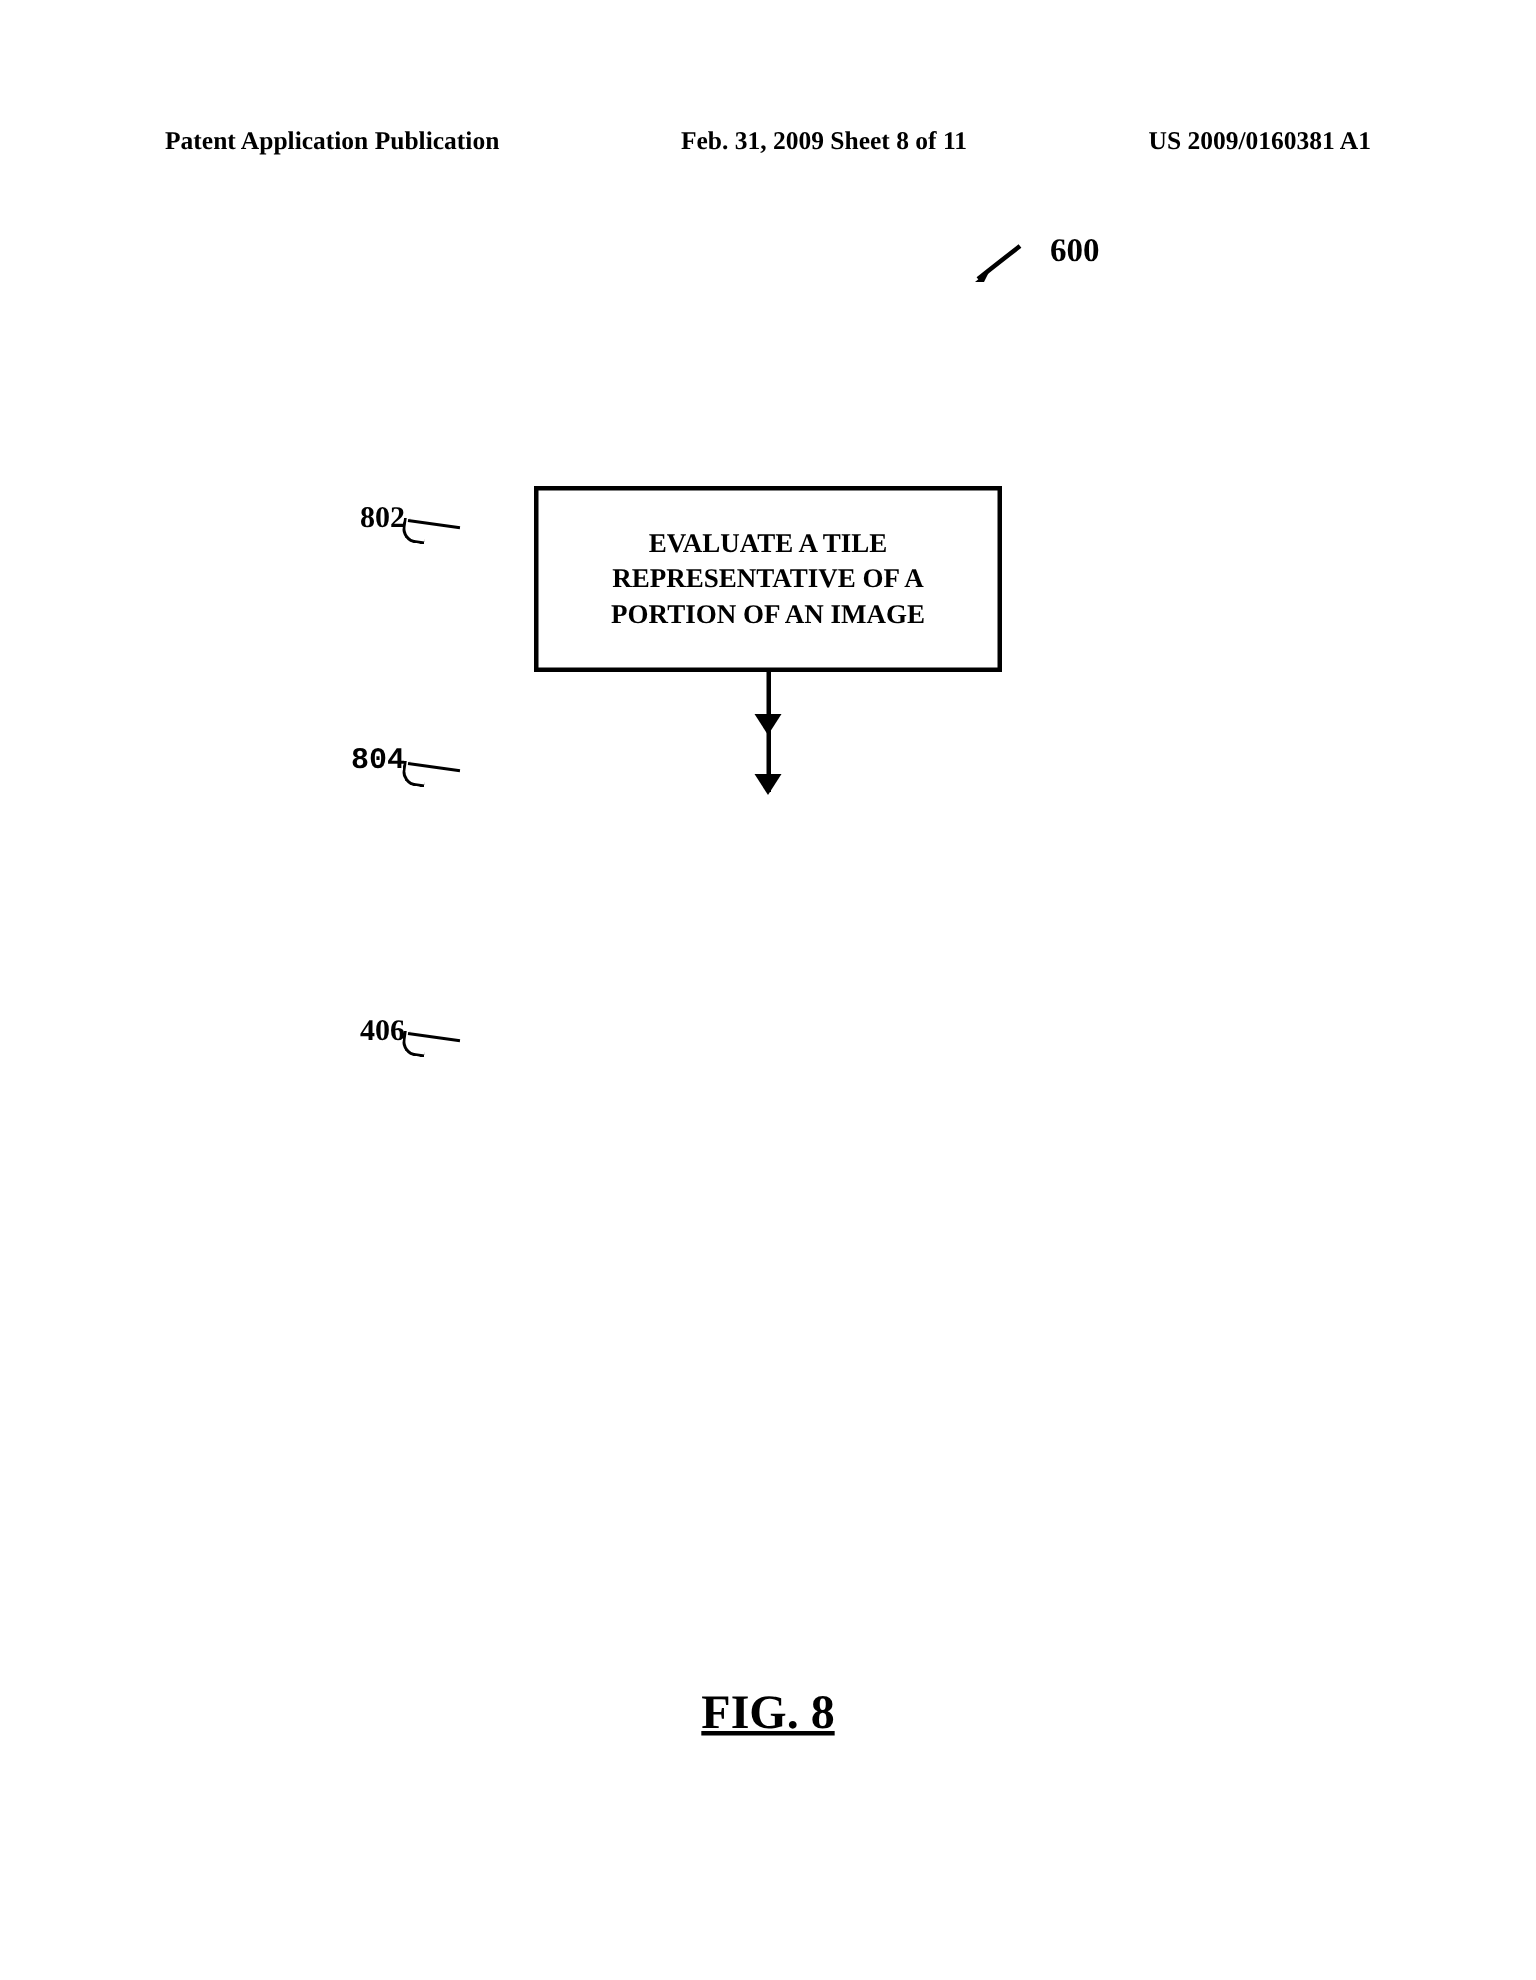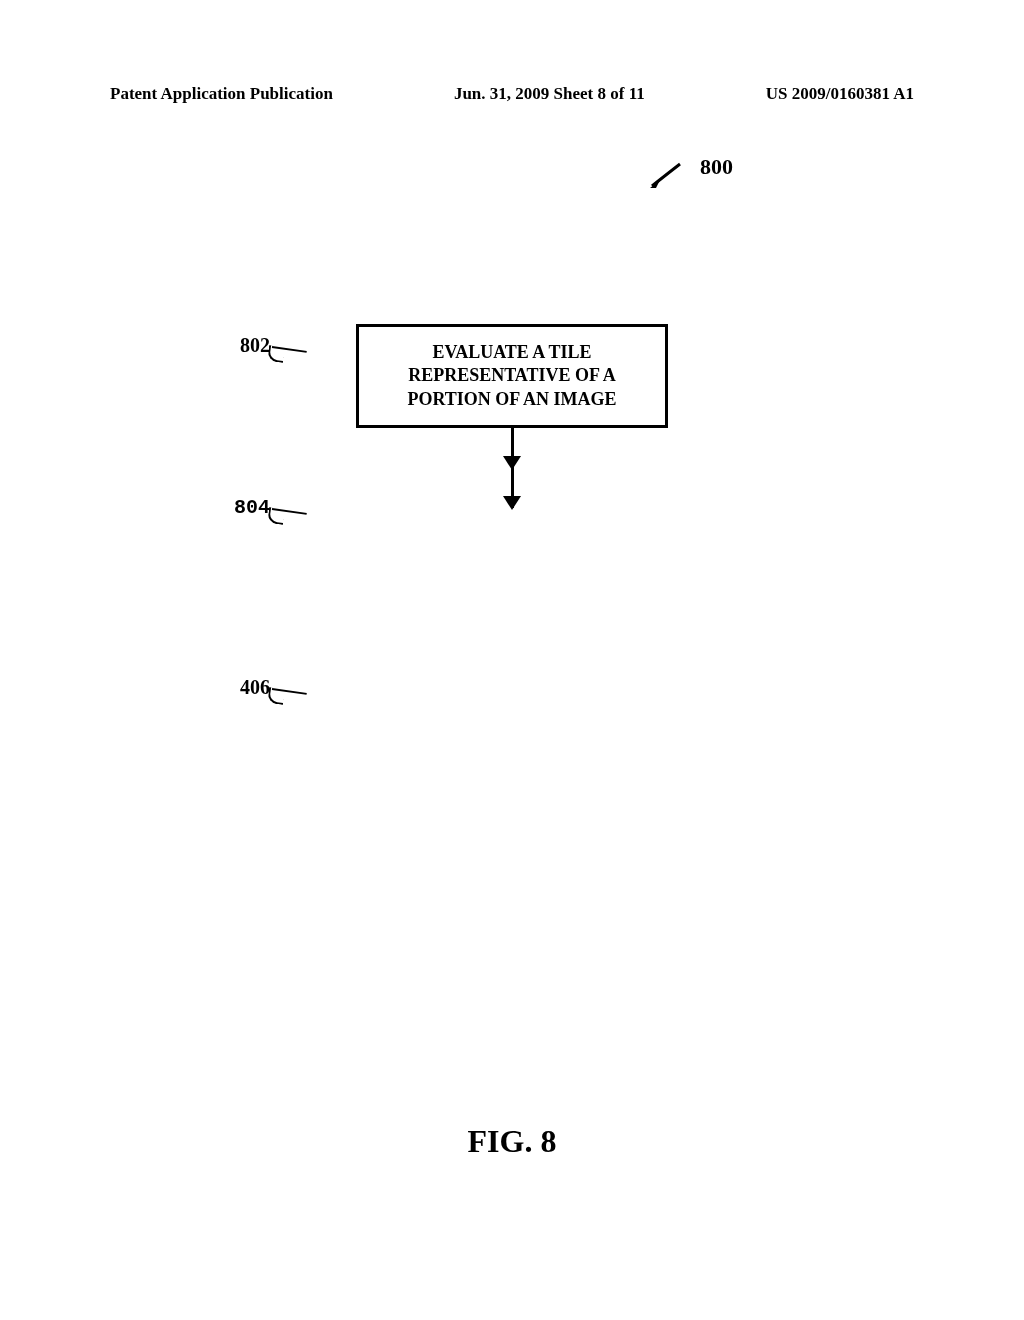--- a/index.html
+++ b/index.html
@@ -48,21 +48,21 @@
     top: 324px;
     width: 1024px;
   }
   .box {
     border: 3px solid #000;
     width: 290px;
     margin: 0 auto;
     text-align: center;
     font-weight: bold;
     font-size: 18px;
-    padding: 14px 8px;
+    padding: 24px 8px;
     line-height: 1.3;
     position: relative;
   }
   .label {
     position: absolute;
     font-size: 20px;
     font-weight: bold;
     text-align: right;
     width: 50px;
   }
@@ -100,36 +100,37 @@
     border-bottom-left-radius: 10px;
   }
 
   .fig-caption {
     position: absolute;
     bottom: 160px;
     width: 100%;
     text-align: center;
     font-size: 32px;
     font-weight: bold;
+    text-decoration: underline;
   }
 </style>
 </head>
 <body>
 
 <div class="header">
   <span class="left">Patent Application Publication</span>
-  <span class="mid">Jun. 31, 2009  Sheet 8 of 11</span>
+  <span class="mid">Feb. 31, 2009  Sheet 8 of 11</span>
   <span class="right">US 2009/0160381 A1</span>
 </div>
 
 <svg class="ref-arrow" viewBox="0 0 40 30">
   <path d="M2 28 Q 12 20 30 6" stroke="#000" stroke-width="3" fill="none"></path>
   <polygon points="0,30 10,22 6,30" fill="#000"></polygon>
 </svg>
-<div class="ref-num">800</div>
+<div class="ref-num">600</div>
 
 <div class="flowchart">
 
   <div class="label" style="left:220px; top:10px;">802</div>
   <div class="lead-line" style="left:272px; top:22px; width:35px; transform:rotate(8deg);"></div>
   <div class="lead-hook" style="left:268px; top:22px; transform:rotate(8deg);"></div>
   <div class="box">
     <span>EVALUATE A TILE REPRESENTATIVE OF A PORTION OF AN IMAGE</span>
   </div>
 

